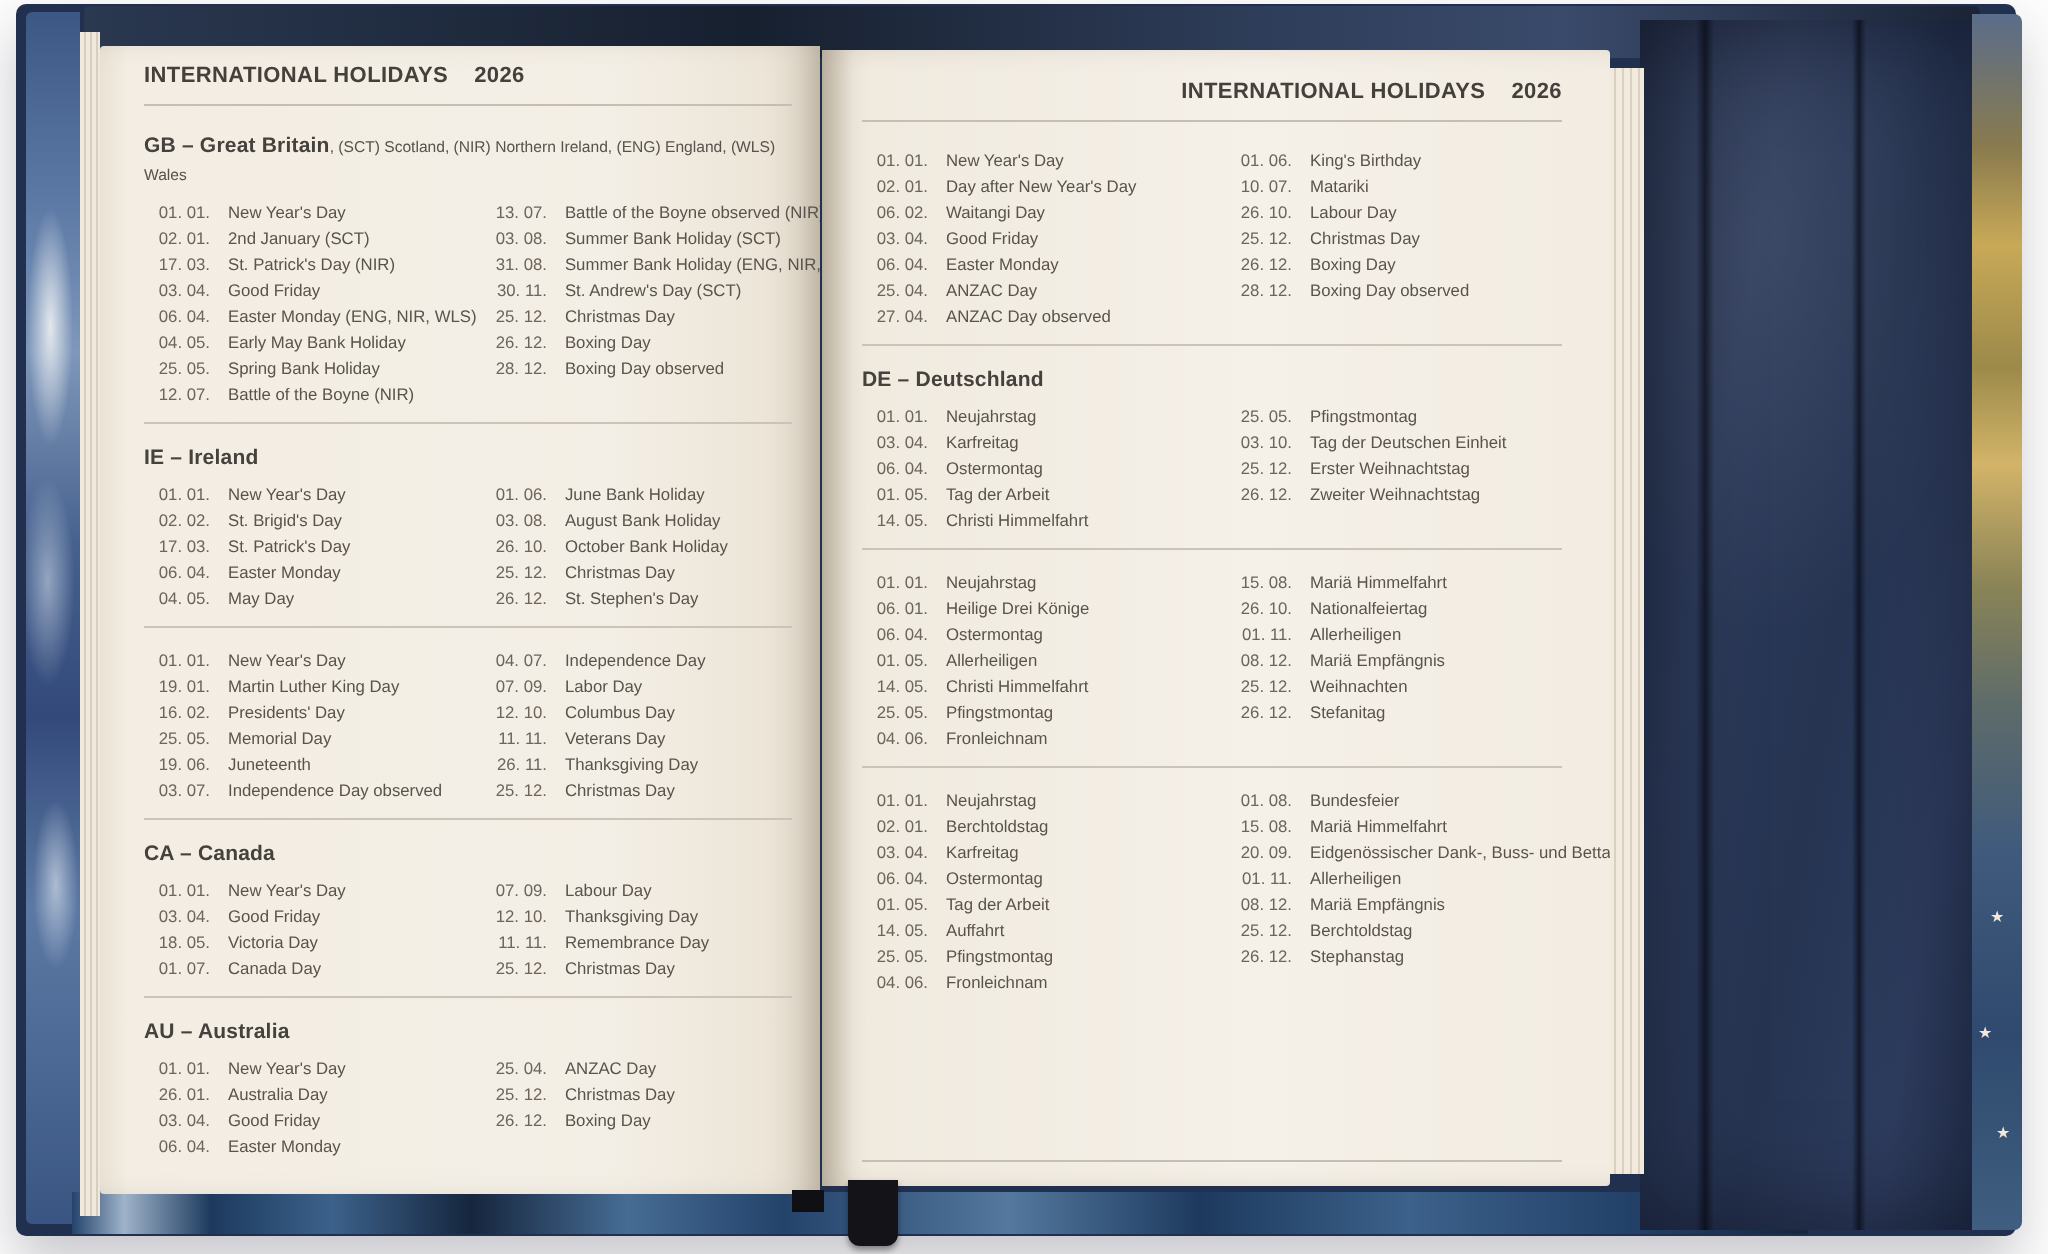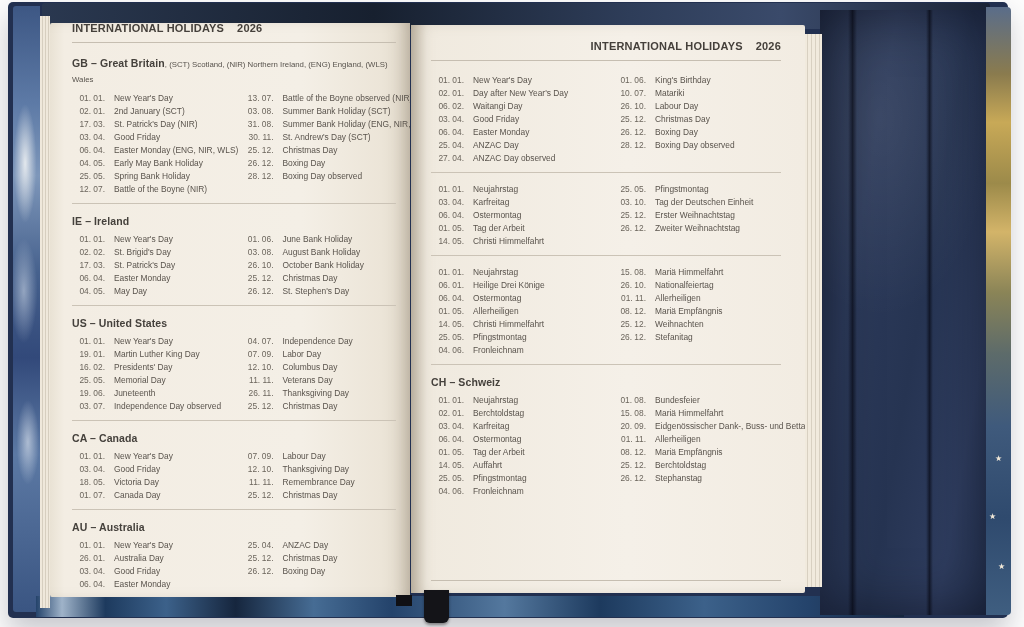--- a/index.html
+++ b/index.html
@@ -209,21 +209,20 @@
                 <span class="name">Christmas Day</span>
               </div>
               <div class="row">
                 <span class="date">26. 12.</span>
                 <span class="name">St. Stephen's Day</span>
               </div>
             </div>
           </div>
         </div>
         <div class="section">
-          <div class="sec-head"><span class="sec-title">US – United States</span></div>
           <div class="cols">
             <div class="col col1">
               <div class="row">
                 <span class="date">01. 01.</span>
                 <span class="name">New Year's Day</span>
               </div>
               <div class="row">
                 <span class="date">19. 01.</span>
                 <span class="name">Martin Luther King Day</span>
               </div>
@@ -415,20 +414,21 @@
                 <span class="name">Boxing Day</span>
               </div>
               <div class="row">
                 <span class="date">28. 12.</span>
                 <span class="name">Boxing Day observed</span>
               </div>
             </div>
           </div>
         </div>
         <div class="section">
+          <div class="sec-head"><span class="sec-title">DE – Deutschland</span></div>
           <div class="cols">
             <div class="col col1">
               <div class="row">
                 <span class="date">01. 01.</span>
                 <span class="name">Neujahrstag</span>
               </div>
               <div class="row">
                 <span class="date">03. 04.</span>
                 <span class="name">Karfreitag</span>
               </div>
@@ -519,21 +519,20 @@
                 <span class="name">Weihnachten</span>
               </div>
               <div class="row">
                 <span class="date">26. 12.</span>
                 <span class="name">Stefanitag</span>
               </div>
             </div>
           </div>
         </div>
         <div class="section last">
-          <div class="sec-head"><span class="sec-title">CH – Schweiz</span></div>
           <div class="cols">
             <div class="col col1">
               <div class="row">
                 <span class="date">01. 01.</span>
                 <span class="name">Neujahrstag</span>
               </div>
               <div class="row">
                 <span class="date">02. 01.</span>
                 <span class="name">Berchtoldstag</span>
               </div>

